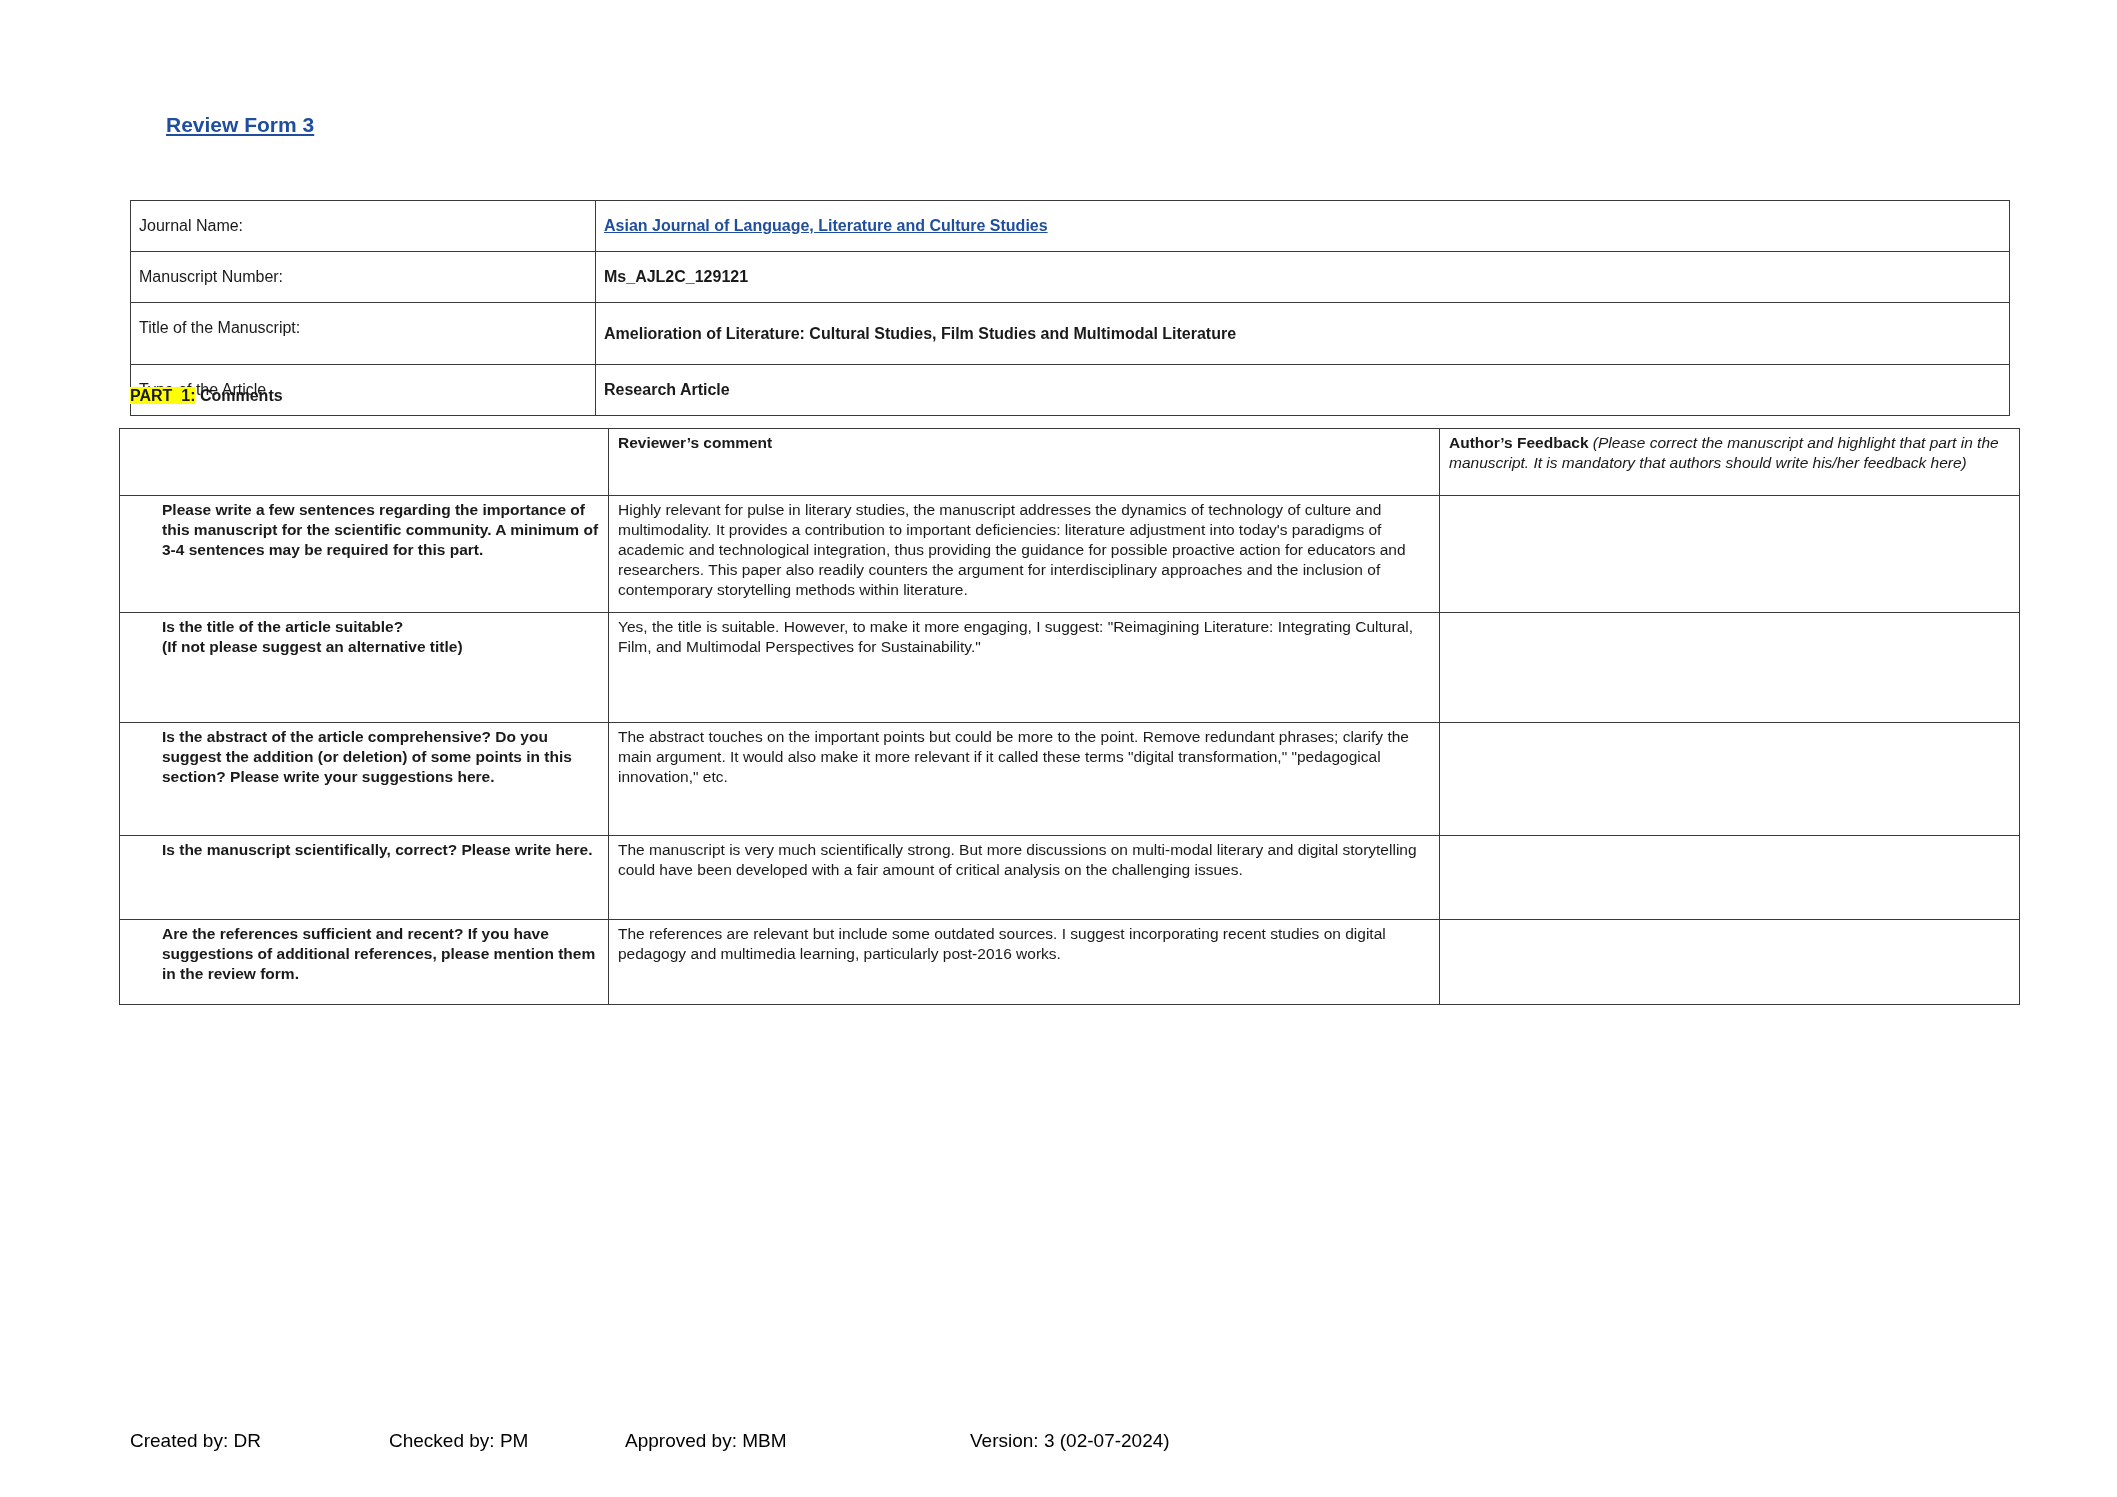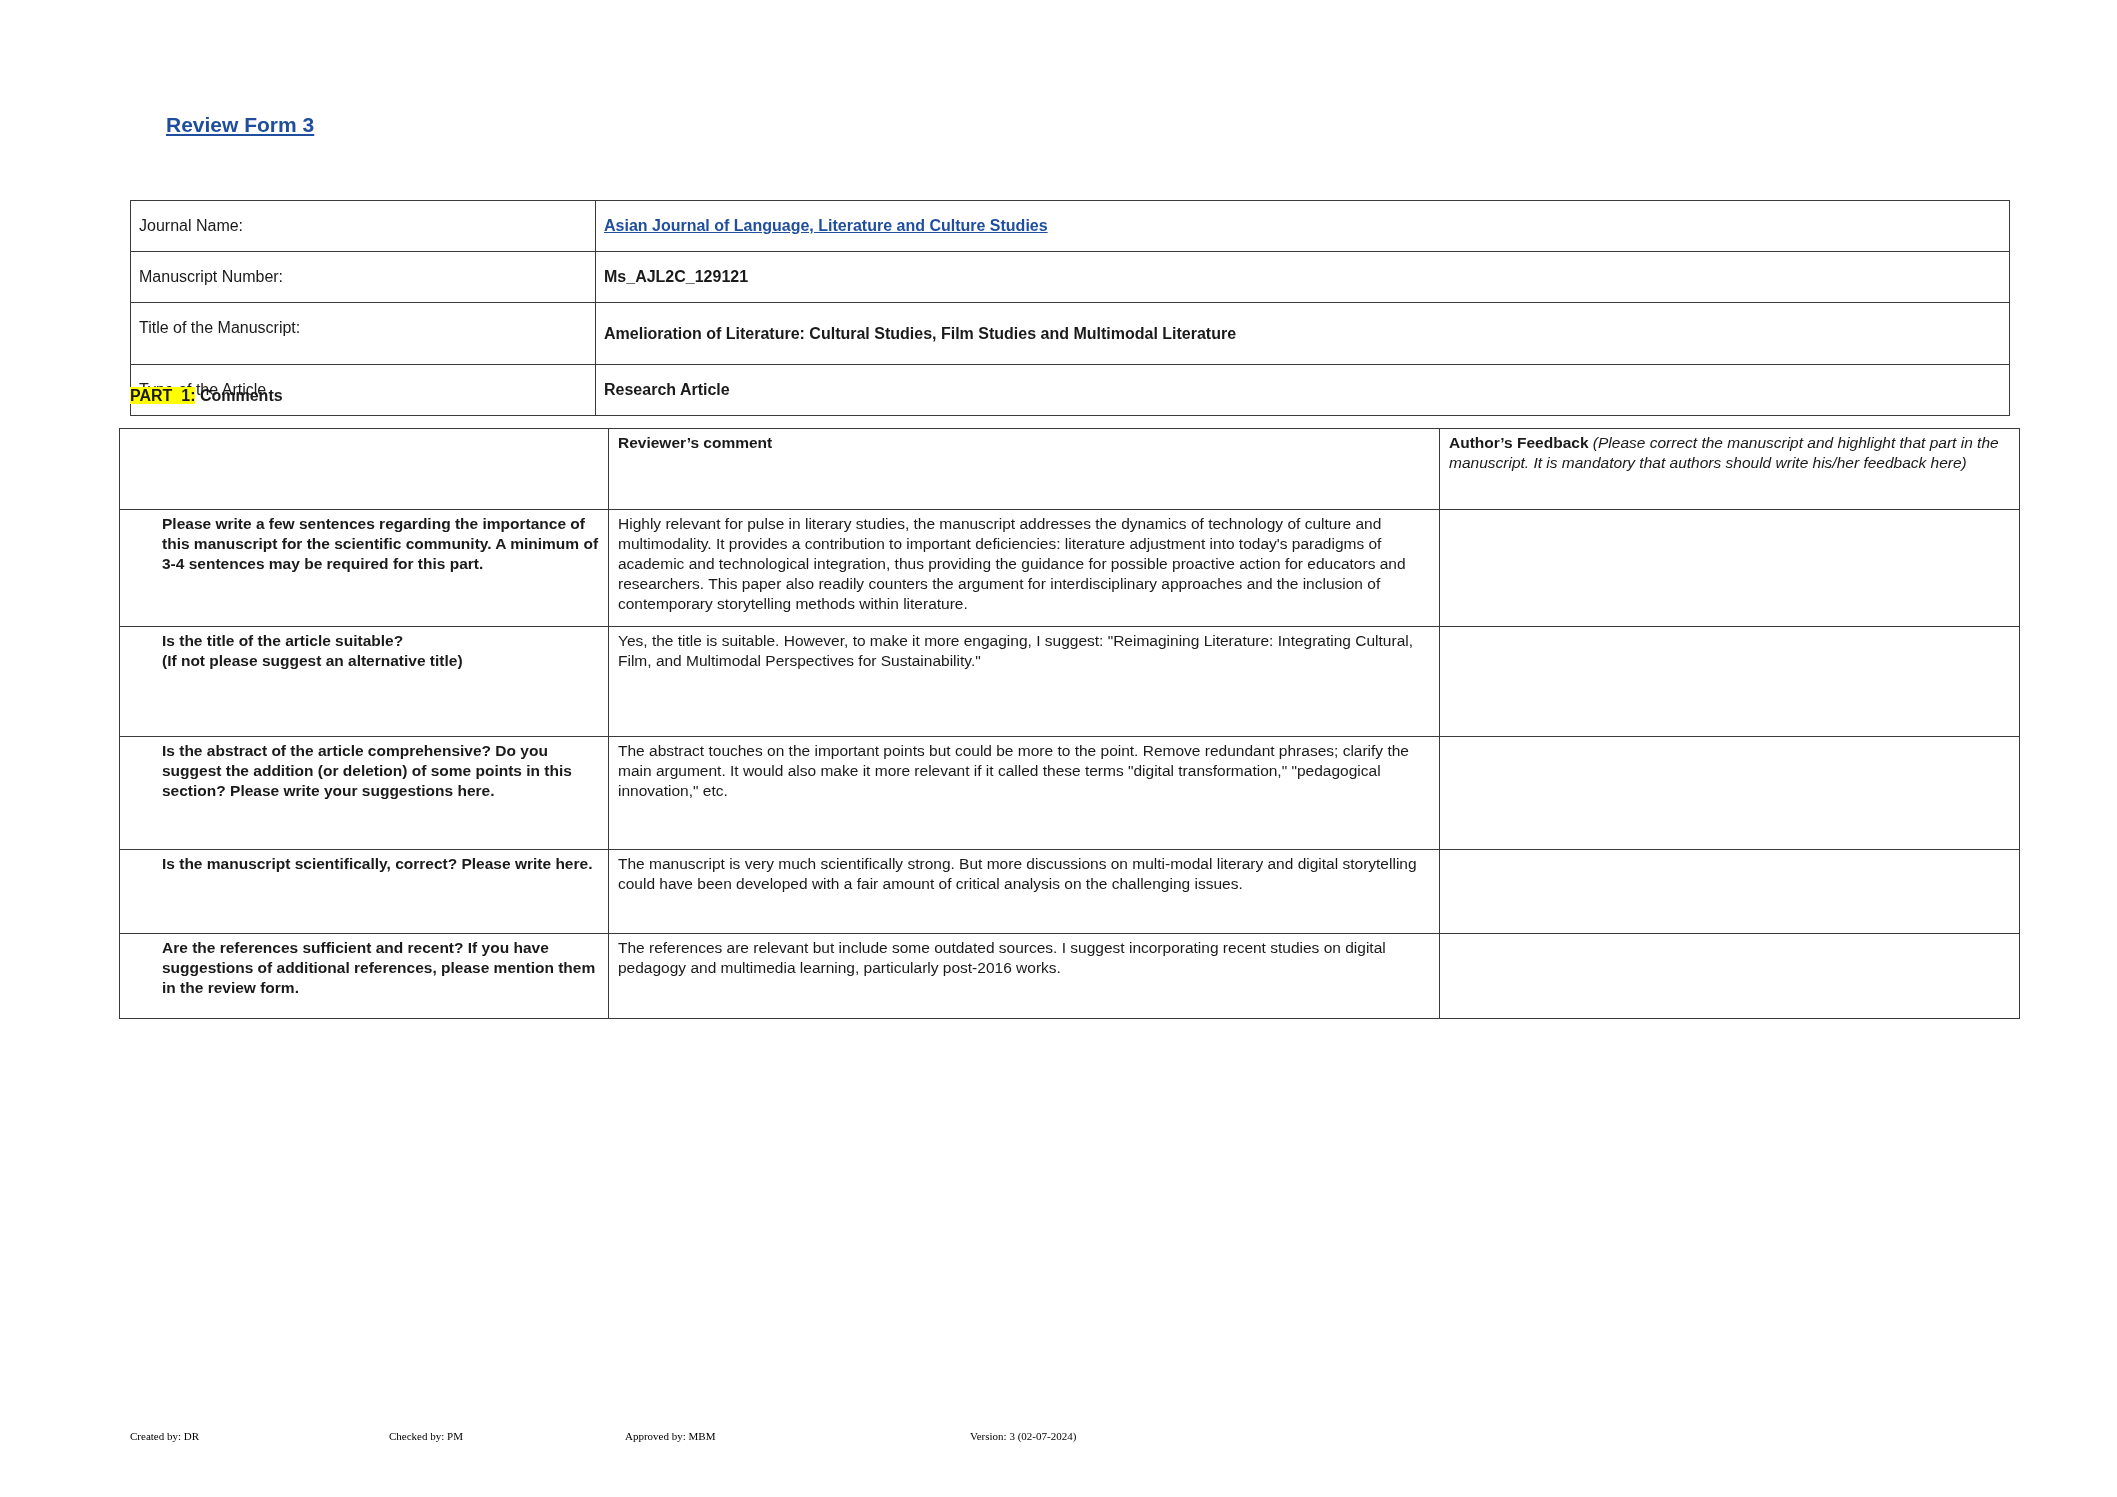--- a/index.html
+++ b/index.html
@@ -72,43 +72,43 @@
     position: absolute;
     top: 428px; left: 119px;
     width: 1900px;
     font-size: 15.5px;
     line-height: 20px;
   }
   .comments-table col.c-q { width: 489px; }
   .comments-table col.c-rev { width: 831px; }
   .comments-table col.c-auth { width: 580px; }
   .comments-table td, .comments-table th { padding: 4px 9px; text-align: left; }
-  .comments-table tr.hdr { height: 81px; }
+  .comments-table tr.hdr { height: 67px; }
   .comments-table tr.row-0 { height: 117px; }
   .comments-table tr.row-1 { height: 110px; }
   .comments-table tr.row-2 { height: 113px; }
   .comments-table tr.row-3 { height: 84px; }
   .comments-table tr.row-4 { height: 85px; }
   .comments-table th { font-weight: bold; }
   .comments-table th .feedback-note { font-weight: normal; font-style: italic; }
   .comments-table th .feedback-title { font-weight: bold; }
   .comments-table td.question {
     font-weight: bold;
     padding-left: 42px;
     white-space: pre-line;
   }
   .comments-table td.reviewer { }
   .comments-table td.feedback { cursor: text; }
 
   .doc-footer {
     position: absolute;
     top: 1430px; left: 130px;
     width: 1880px; height: 20px;
-    font-family: Liberation Serif, serif;
-    font-size: 11px;
+    font-family: Liberation Sans, sans-serif;
+    font-size: 19px;
     color: #000;
   }
   .doc-footer span { position: absolute; top: 0; white-space: nowrap; }
   .doc-footer .f-created  { left: 0; }
   .doc-footer .f-checked  { left: 248px; margin-left: 11px; }
   .doc-footer .f-approved { left: 495px; }
   .doc-footer .f-version  { left: 840px; }
 </style>
 </head>
 <body>

